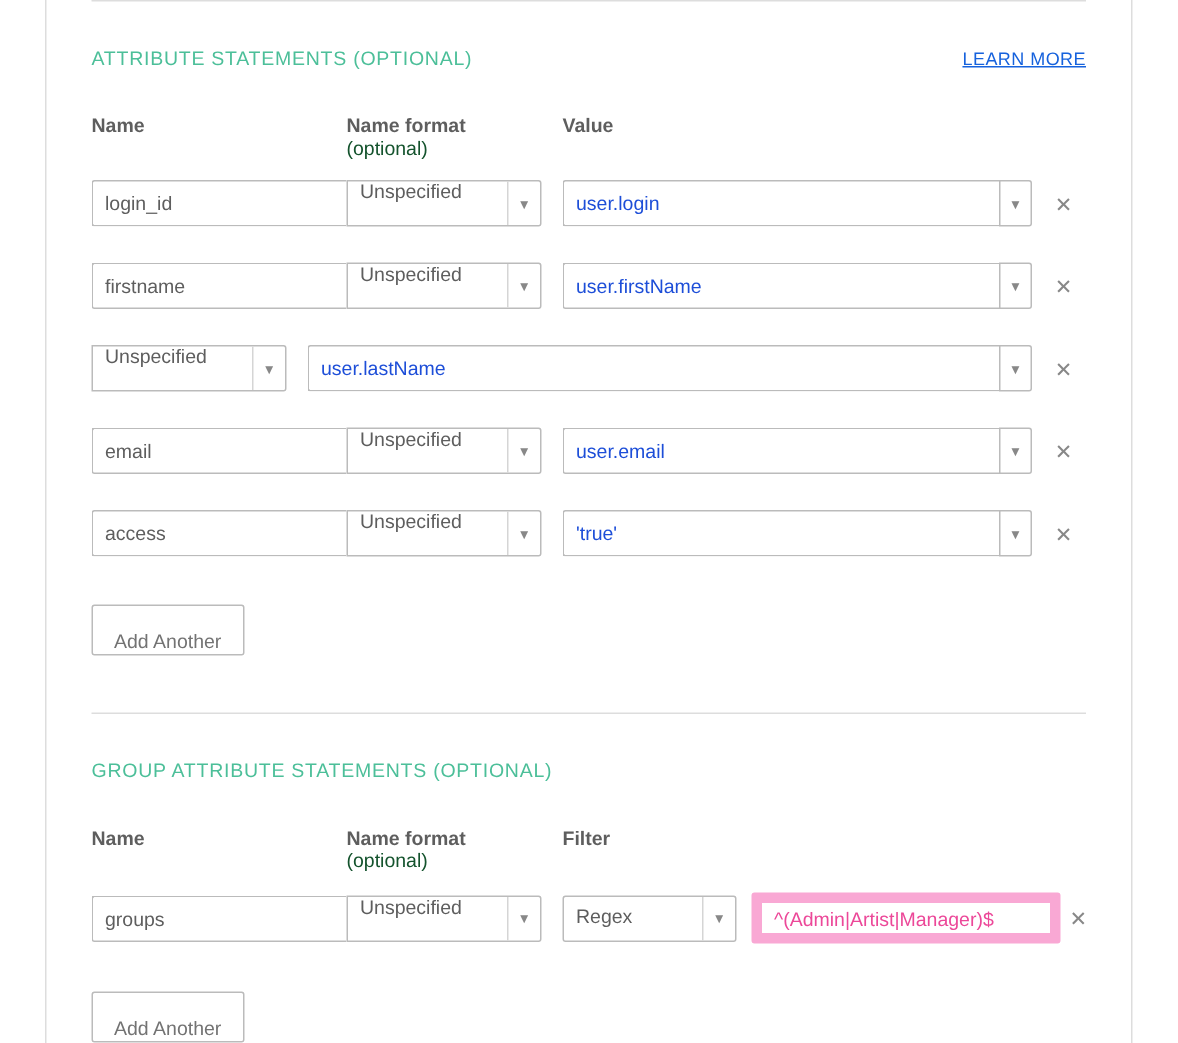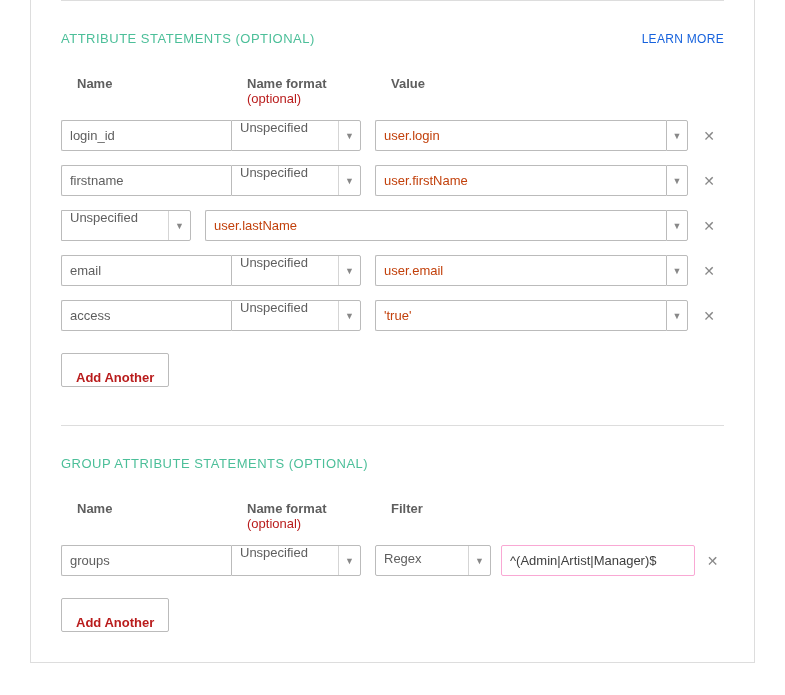--- a/index.html
+++ b/index.html
@@ -41,49 +41,49 @@
       font-size: 13px;
       font-weight: 400;
       letter-spacing: 0.5px;
     }
     .learn-more {
       color: #1662dd;
       font-size: 12px;
       font-weight: 400;
       letter-spacing: 0.3px;
       cursor: pointer;
+      text-decoration: underline;
     }
     .col-headers {
       display: flex;
       margin-bottom: 14px;
       font-size: 13px;
       font-weight: 600;
       color: #5e5e5e;
-      margin-left: 16px;
     }
     .col-name {
       width: 170px;
       flex-shrink: 0;
     }
     .col-format {
       width: 130px;
       flex-shrink: 0;
     }
     .col-format .optional {
       font-weight: 400;
-      color: #b91c1c;
+      color: #14532d;
     }
     .col-value-header {
       margin-left: 14px;
       flex: 1;
     }
     .row {
       display: flex;
       align-items: center;
-      margin-bottom: 14px;
+      margin-bottom: 24px;
     }
     .input-text {
       width: 170px;
       height: 31px;
       border: 1px solid #bbb;
       padding: 0 8px;
       font-size: 13px;
       color: #5e5e5e;
       border-radius: 2px 0 0 2px;
       border-right: none;
@@ -130,21 +130,21 @@
       flex: 1;
       display: flex;
       height: 31px;
     }
     .value-field {
       flex: 1;
       height: 31px;
       border: 1px solid #bbb;
       padding: 0 8px;
       font-size: 13px;
-      color: #c2410c;
+      color: #1d4ed8;
       border-radius: 2px 0 0 2px;
       border-right: none;
       display: flex;
       align-items: center;
       background: #fff;
       cursor: text;
       outline: none;
     }
     .value-caret {
       width: 22px;
@@ -169,25 +169,24 @@
       font-size: 14px;
       cursor: pointer;
       margin-left: 6px;
     }
     .add-btn {
       height: 34px;
       padding: 16px 14px;
       border: 1px solid #bbb;
       background: #fff;
       font-size: 13px;
-      color: #b91c1c;
+      color: #737373;
       border-radius: 2px;
       cursor: pointer;
       margin-top: 8px;
-      font-weight: bold;
     }
     .filter-select-wrap {
       position: relative;
       width: 116px;
       height: 31px;
       flex-shrink: 0;
     }
     .filter-select {
       width: 100%;
       height: 31px;
@@ -198,24 +197,24 @@
       border-radius: 2px;
       background: #fff;
       display: flex;
       align-items: center;
       position: relative;
       cursor: pointer;
     }
     .filter-input {
       flex: 1;
       height: 31px;
-      border: 1px solid #f9a8d4;
+      border: 7px solid #f9a8d4;
       padding: 10px 8px;
       font-size: 13px;
-      color: #404040;
+      color: #ec4899;
       border-radius: 2px;
       margin-left: 10px;
       outline: none;
     }
   </style>
 </head>
 <body>
 
 <div class="panel">
 

